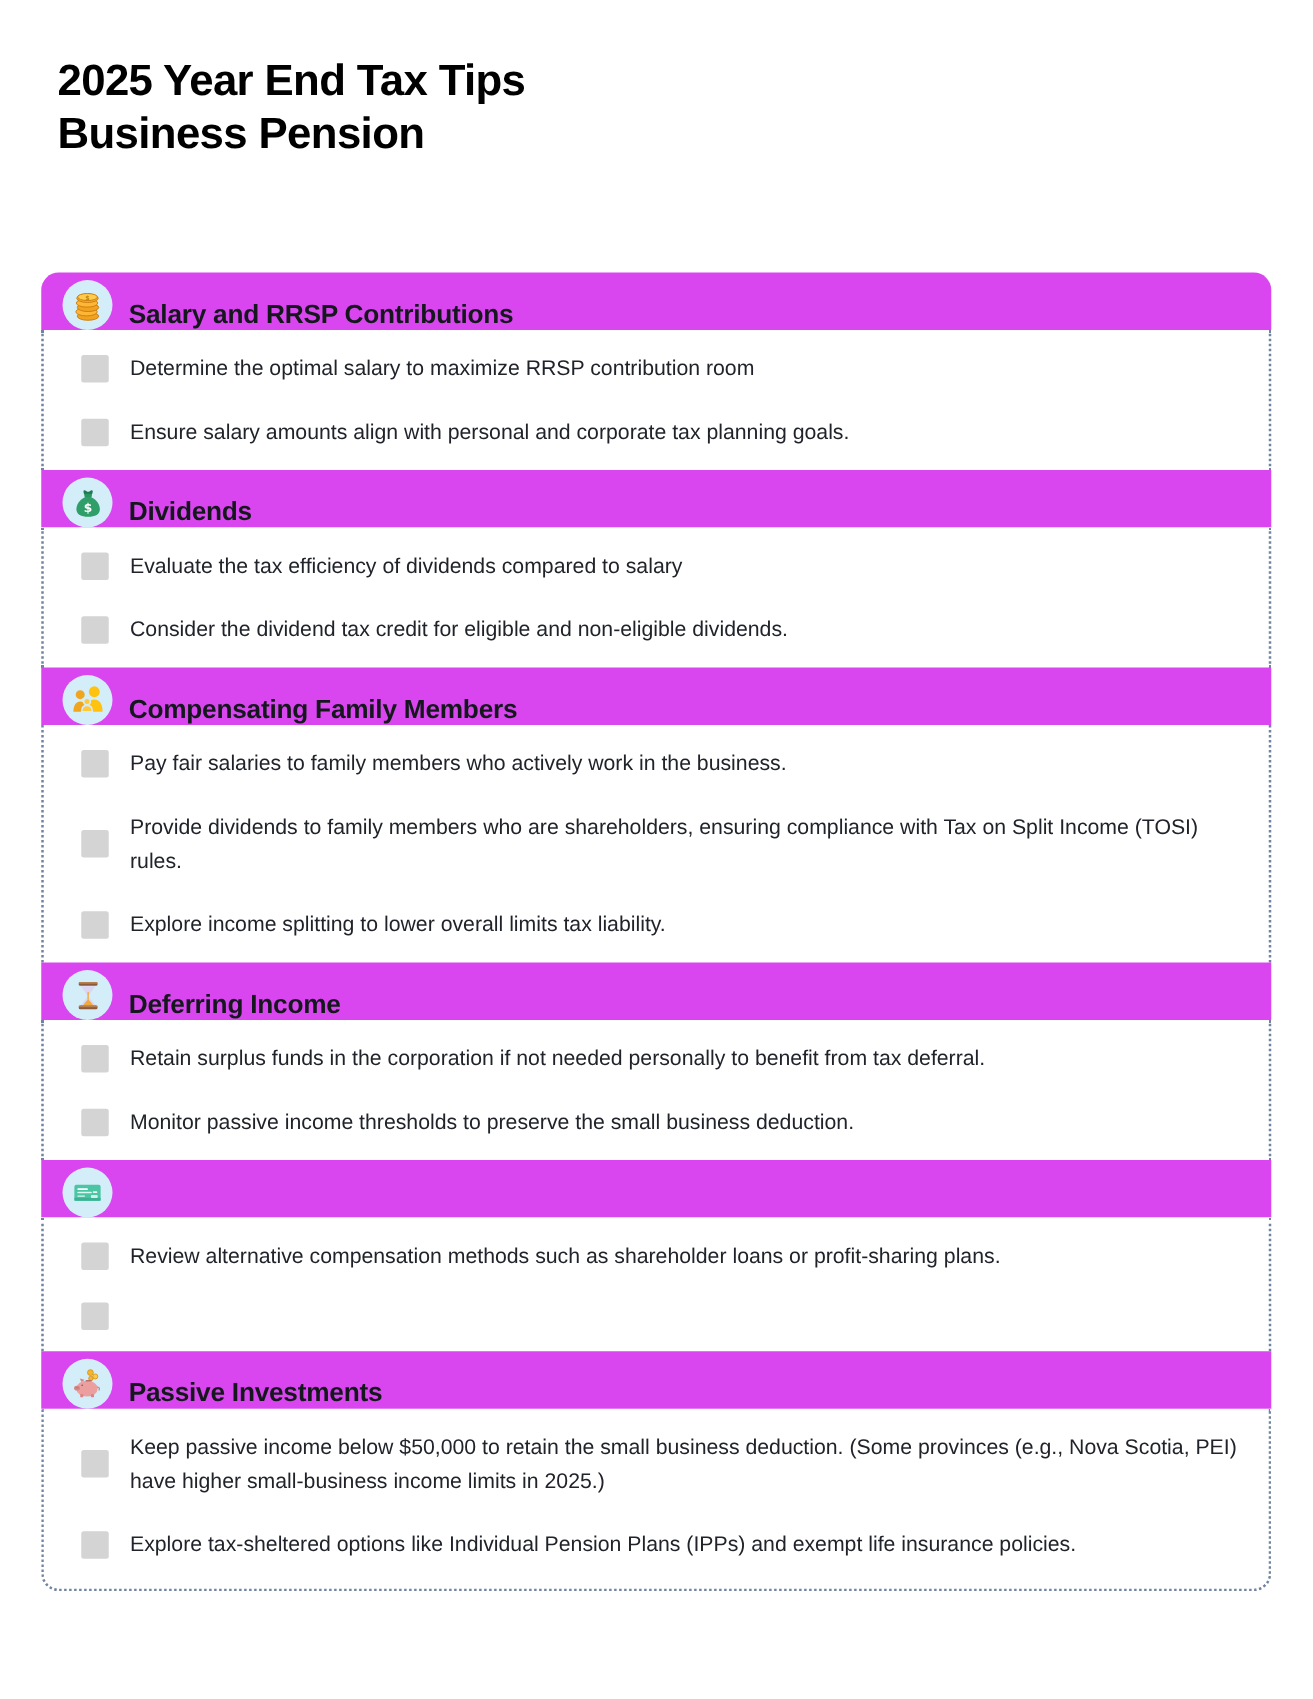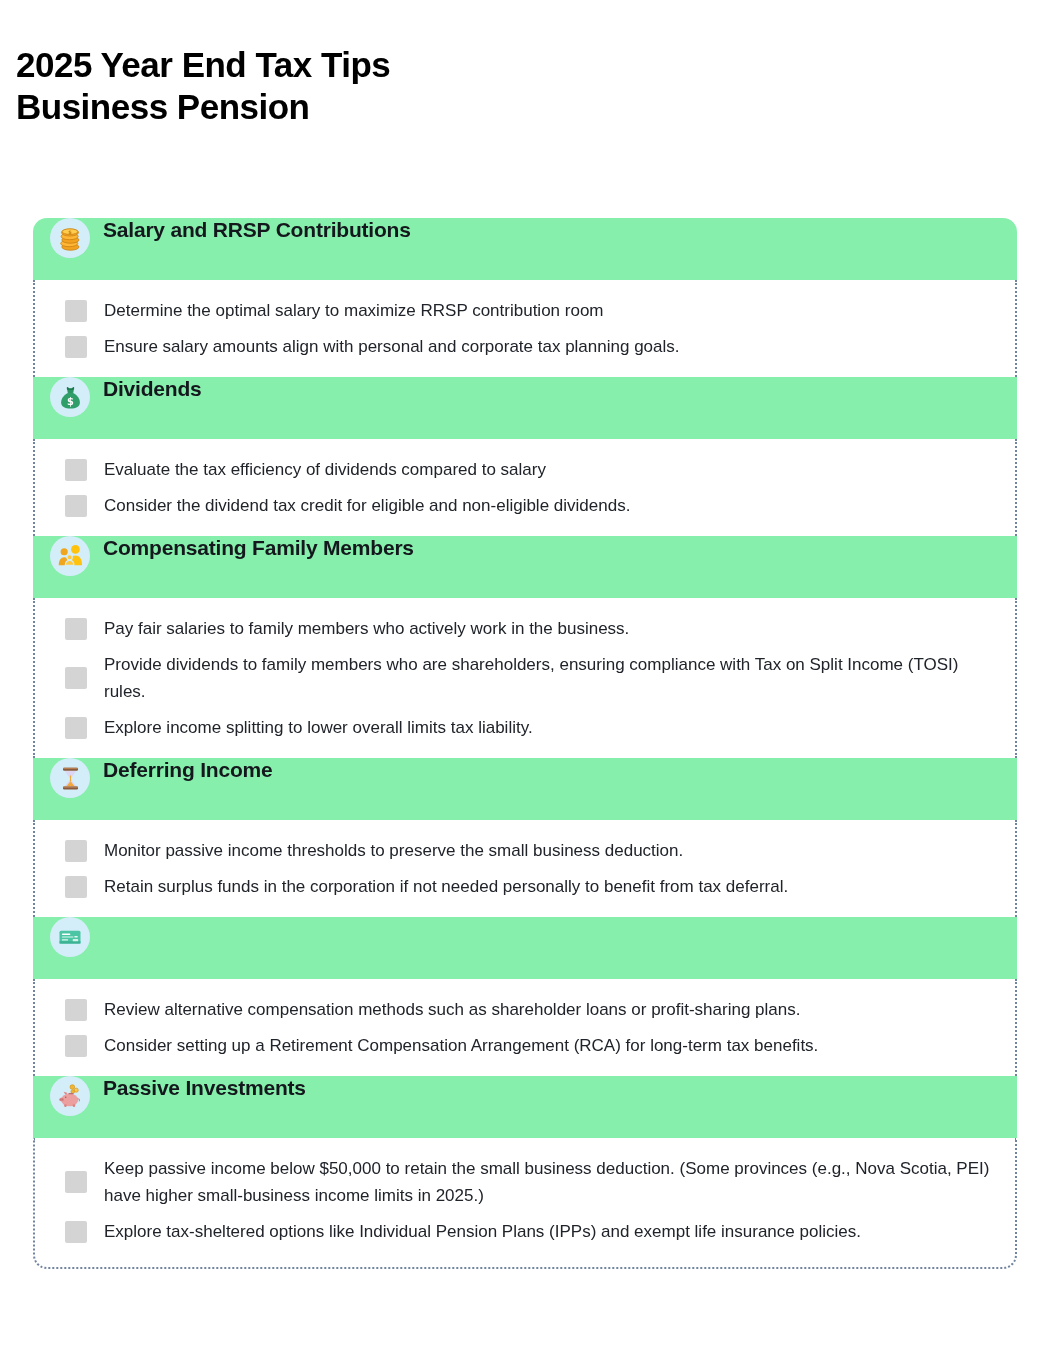--- a/index.html
+++ b/index.html
@@ -5,41 +5,41 @@
   * { margin: 0; padding: 0; box-sizing: border-box; }
   html, body {
     width: 1050px;
     background: #ffffff;
     font-family: "Liberation Sans", sans-serif;
   }
   body { height: 1359px; position: relative; }
 
   .page-title {
     position: absolute;
-    left: 16px;
+    left: 46px;
     top: 44px;
     font-size: 35px;
     font-weight: 700;
     line-height: 42px;
     letter-spacing: -0.5px;
     color: #000000;
   }
 
   .card {
     position: absolute;
     left: 33px;
     top: 218px;
     width: 984px;
   }
 
   .sec-header {
-    height: 62px;
-    background: #86efac;
-    display: flex;
-    align-items: flex-start;
+    height: 46px;
+    background: #d946ef;
+    display: flex;
+    align-items: flex-end;
     padding-left: 17px;
   }
   .sec-header.first { border-radius: 14px 14px 0 0; }
 
   .icon-circle {
     width: 40px;
     height: 40px;
     border-radius: 50%;
     background: #d3edf9;
     display: flex;
@@ -56,21 +56,21 @@
     letter-spacing: -0.2px;
   }
 
   .sec-body {
     background: #ffffff;
     border-left: 2px dotted #71849f;
     border-right: 2px dotted #71849f;
     padding: 17px 16px 17px 30px;
     display: flex;
     flex-direction: column;
-    gap: 9px;
+    gap: 24px;
   }
   .sec-body.last {
     border-bottom: 2px dotted #71849f;
     border-radius: 0 0 14px 14px;
     padding-bottom: 22px;
   }
 
   .check-item {
     display: flex;
     align-items: center;
@@ -194,25 +194,25 @@
         <rect x="17.3" y="14" width="1.4" height="8" fill="#f0a93c"></rect>
         <rect x="8" y="28.5" width="20" height="4" rx="1.6" fill="#8a5a3a"></rect>
         <rect x="8" y="28.5" width="20" height="1.8" rx="0.9" fill="#b57f50"></rect>
       </svg>
     </span>
     <span class="sec-title">Deferring Income</span>
   </div>
   <div class="sec-body">
     <div class="check-item">
       <span class="checkbox"></span>
+      <span class="item-text">Retain surplus funds in the corporation if not needed personally to benefit from tax deferral.</span>
+    </div>
+    <div class="check-item">
+      <span class="checkbox"></span>
       <span class="item-text">Monitor passive income thresholds to preserve the small business deduction.</span>
-    </div>
-    <div class="check-item">
-      <span class="checkbox"></span>
-      <span class="item-text">Retain surplus funds in the corporation if not needed personally to benefit from tax deferral.</span>
     </div>
   </div>
 
   <div class="sec-header">
     <span class="icon-circle">
       <svg width="28" height="28" viewBox="0 0 36 36">
         <rect x="4.5" y="10" width="27" height="16.5" rx="2" fill="#4cc5a4"></rect>
         <rect x="4.5" y="23.5" width="27" height="3" fill="#3bb293"></rect>
         <rect x="7.5" y="13.5" width="11" height="2" rx="1" fill="#ffffff"></rect>
         <rect x="7.5" y="17.3" width="15" height="1.4" rx="0.7" fill="#e8fff8" opacity="0.9"></rect>
@@ -222,21 +222,20 @@
       </svg>
     </span>
   </div>
   <div class="sec-body">
     <div class="check-item">
       <span class="checkbox"></span>
       <span class="item-text">Review alternative compensation methods such as shareholder loans or profit-sharing plans.</span>
     </div>
     <div class="check-item">
       <span class="checkbox"></span>
-      <span class="item-text">Consider setting up a Retirement Compensation Arrangement (RCA) for long-term tax benefits.</span>
     </div>
   </div>
 
   <div class="sec-header">
     <span class="icon-circle">
       <svg width="28" height="28" viewBox="0 0 36 36">
         <circle cx="21" cy="6.5" r="3" fill="#f5b62f" stroke="#cf8f12" stroke-width="0.8"></circle>
         <circle cx="26" cy="10.5" r="2.6" fill="#ffc84a" stroke="#cf8f12" stroke-width="0.8"></circle>
         <circle cx="21.5" cy="12.5" r="2.3" fill="#f5b62f" stroke="#cf8f12" stroke-width="0.8"></circle>
         <path d="M12 16.5 L10 12.5 L15 14 Z" fill="#d98585"></path>

